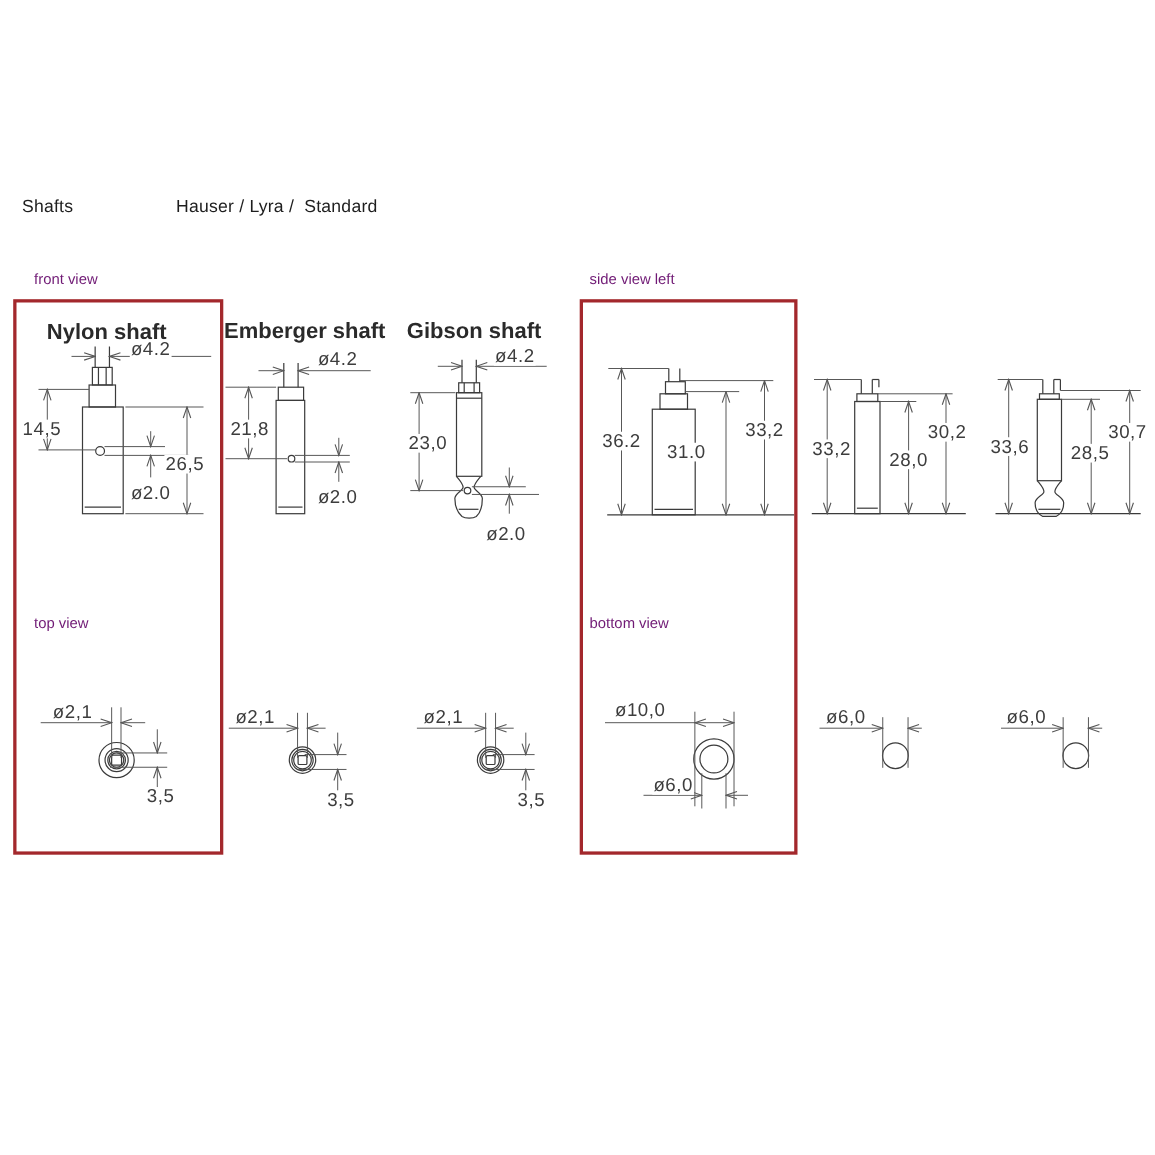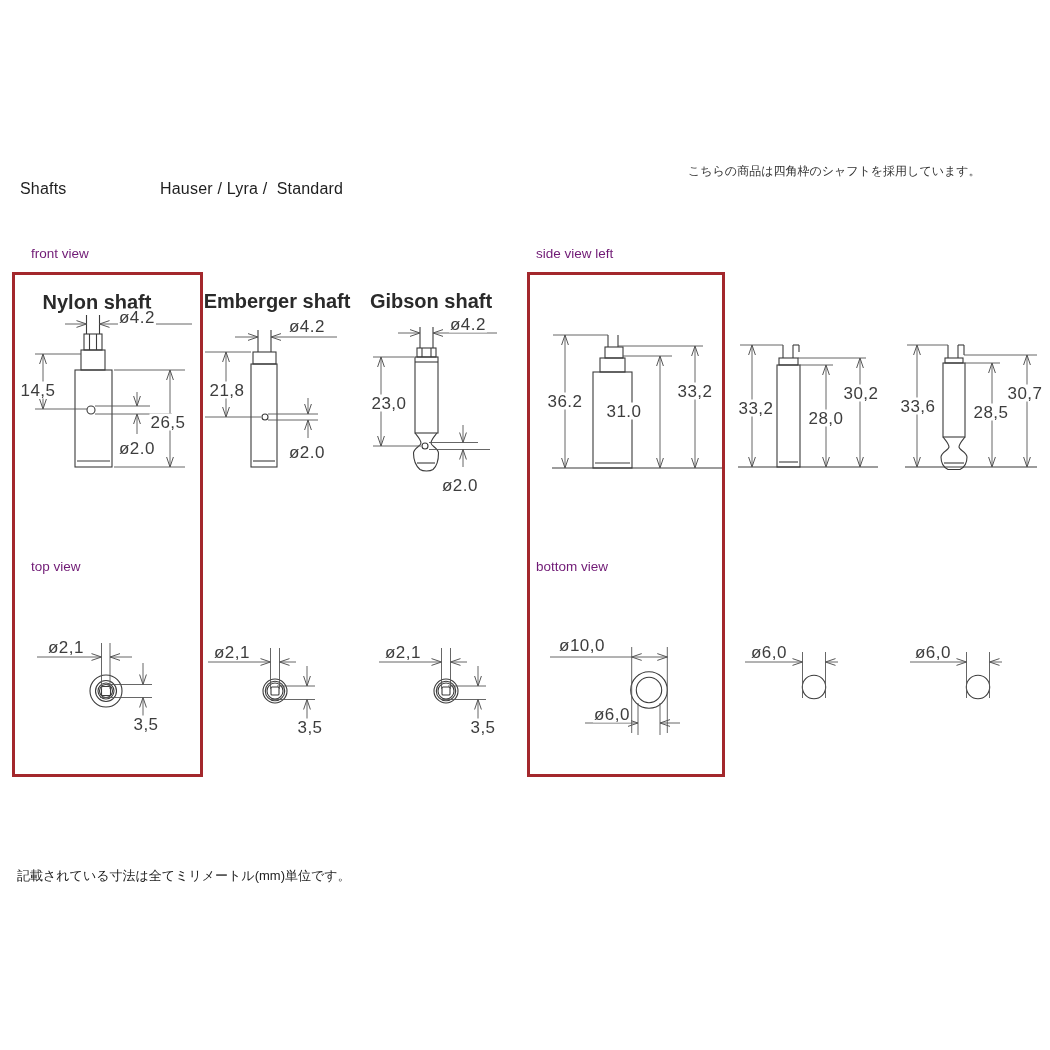--- a/index.html
+++ b/index.html
@@ -219,21 +219,20 @@
       <line class="dln" x1="910" y1="662" x2="966.5" y2="662" marker-end="url(#arr)"></line>
       <line class="dln" x1="1002" y1="662" x2="989.5" y2="662" marker-end="url(#arr)"></line>
     </g>
   </svg>
 
   <div class="hibox" style="left:12px;top:272px;width:191px;height:505px"></div>
   <div class="hibox" style="left:527px;top:272px;width:198px;height:505px"></div>
 
   <div class="hdr" style="left:20px;top:180px">Shafts</div>
   <div class="hdr" style="left:160px;top:180px;white-space:pre">Hauser / Lyra /  Standard</div>
-  <div class="jp" style="left:688px;top:163px">こちらの商品は四角枠のシャフトを採用しています。</div>
 
   <div class="lbl" style="left:31px;top:246px">front view</div>
   <div class="lbl" style="left:536px;top:246px">side view left</div>
   <div class="lbl" style="left:31px;top:559px">top view</div>
   <div class="lbl" style="left:536px;top:559px">bottom view</div>
 
   <div class="lblc" style="left:97px;top:291px">Nylon shaft</div>
   <div class="lblc" style="left:277px;top:290px">Emberger shaft</div>
   <div class="lblc" style="left:431px;top:290px">Gibson shaft</div>
 
@@ -270,15 +269,14 @@
 
   <div class="dim" style="left:403px;top:652px">ø2,1</div>
   <div class="dim" style="left:483px;top:727px">3,5</div>
 
   <div class="dim" style="left:582px;top:645px">ø10,0</div>
   <div class="dim" style="left:612px;top:714px">ø6,0</div>
 
   <div class="dim" style="left:769px;top:652px">ø6,0</div>
   <div class="dim" style="left:933px;top:652px">ø6,0</div>
 
-  <div class="jp2" style="left:17px;top:867px">記載されている寸法は全てミリメートル(mm)単位です。</div>
 
 </div>
 
 </body></html>

